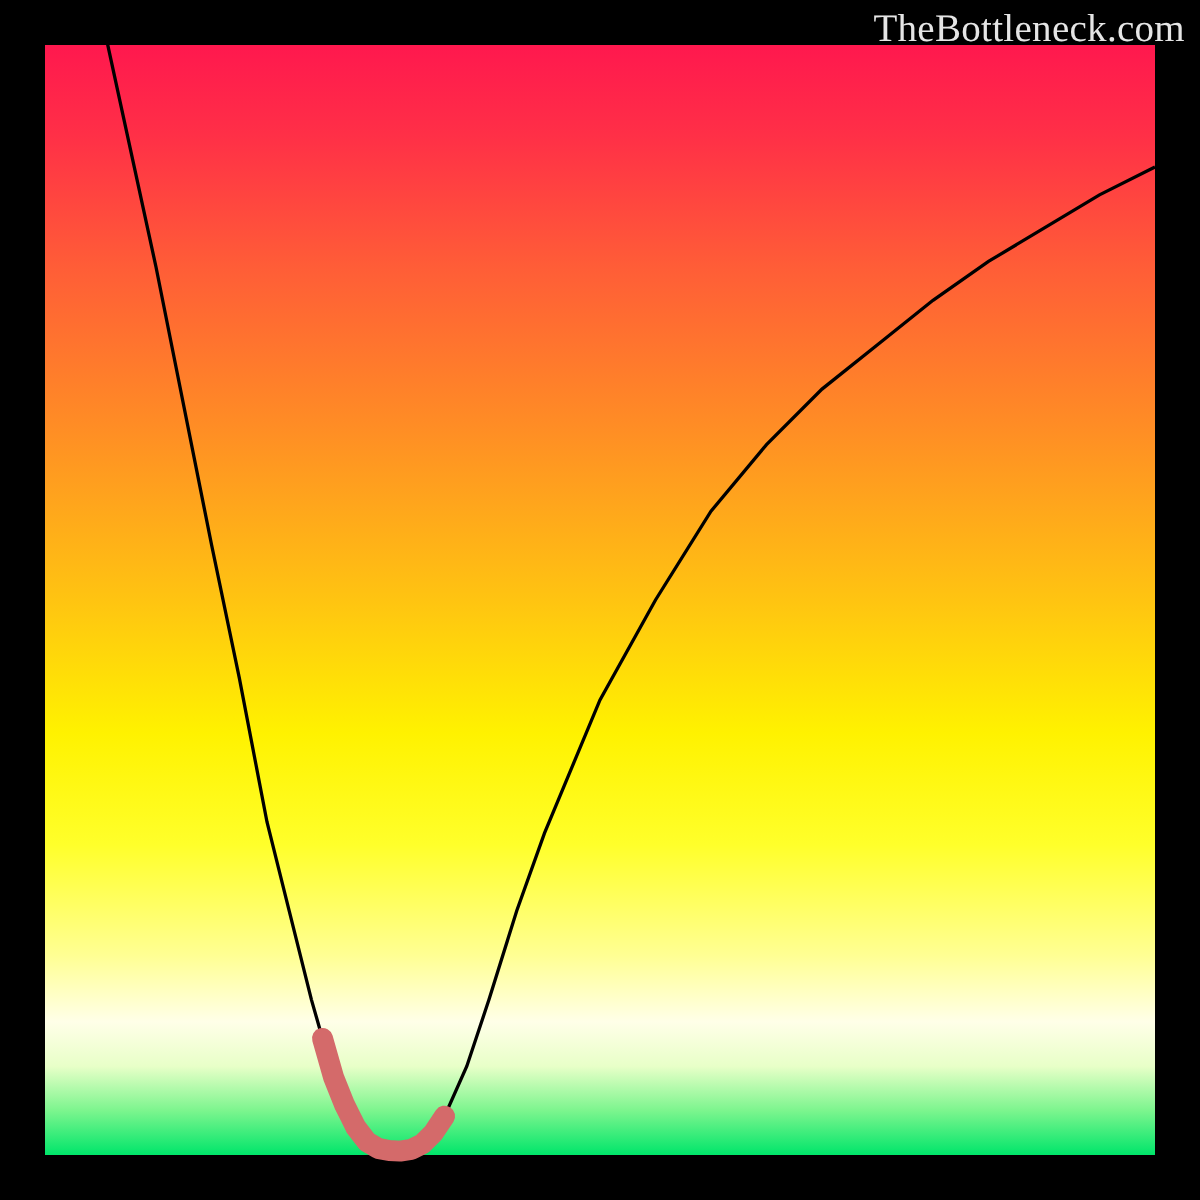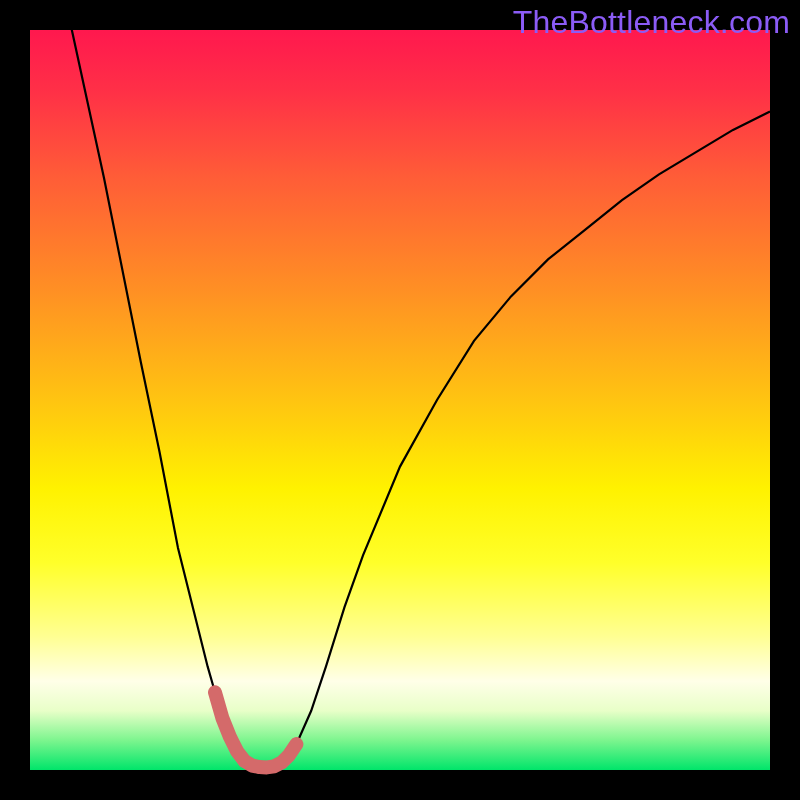--- a/index.html
+++ b/index.html
@@ -7,23 +7,23 @@
   .frame {
     position: relative;
     width: 800px;
     height: 800px;
     background: #000;
   }
   .watermark {
     position: absolute;
     top: 4px;
     right: 10px;
-    font-family: Liberation Sans, sans-serif;
-    font-size: 32px;
-    color: #8b5cf6;
+    font-family: Liberation Serif, serif;
+    font-size: 26px;
+    color: #e5e5e5;
     letter-spacing: 0.2px;
     z-index: 10;
   }
   svg {
     position: absolute;
     left: 0;
     top: 0;
   }
 </style>
 </head>

